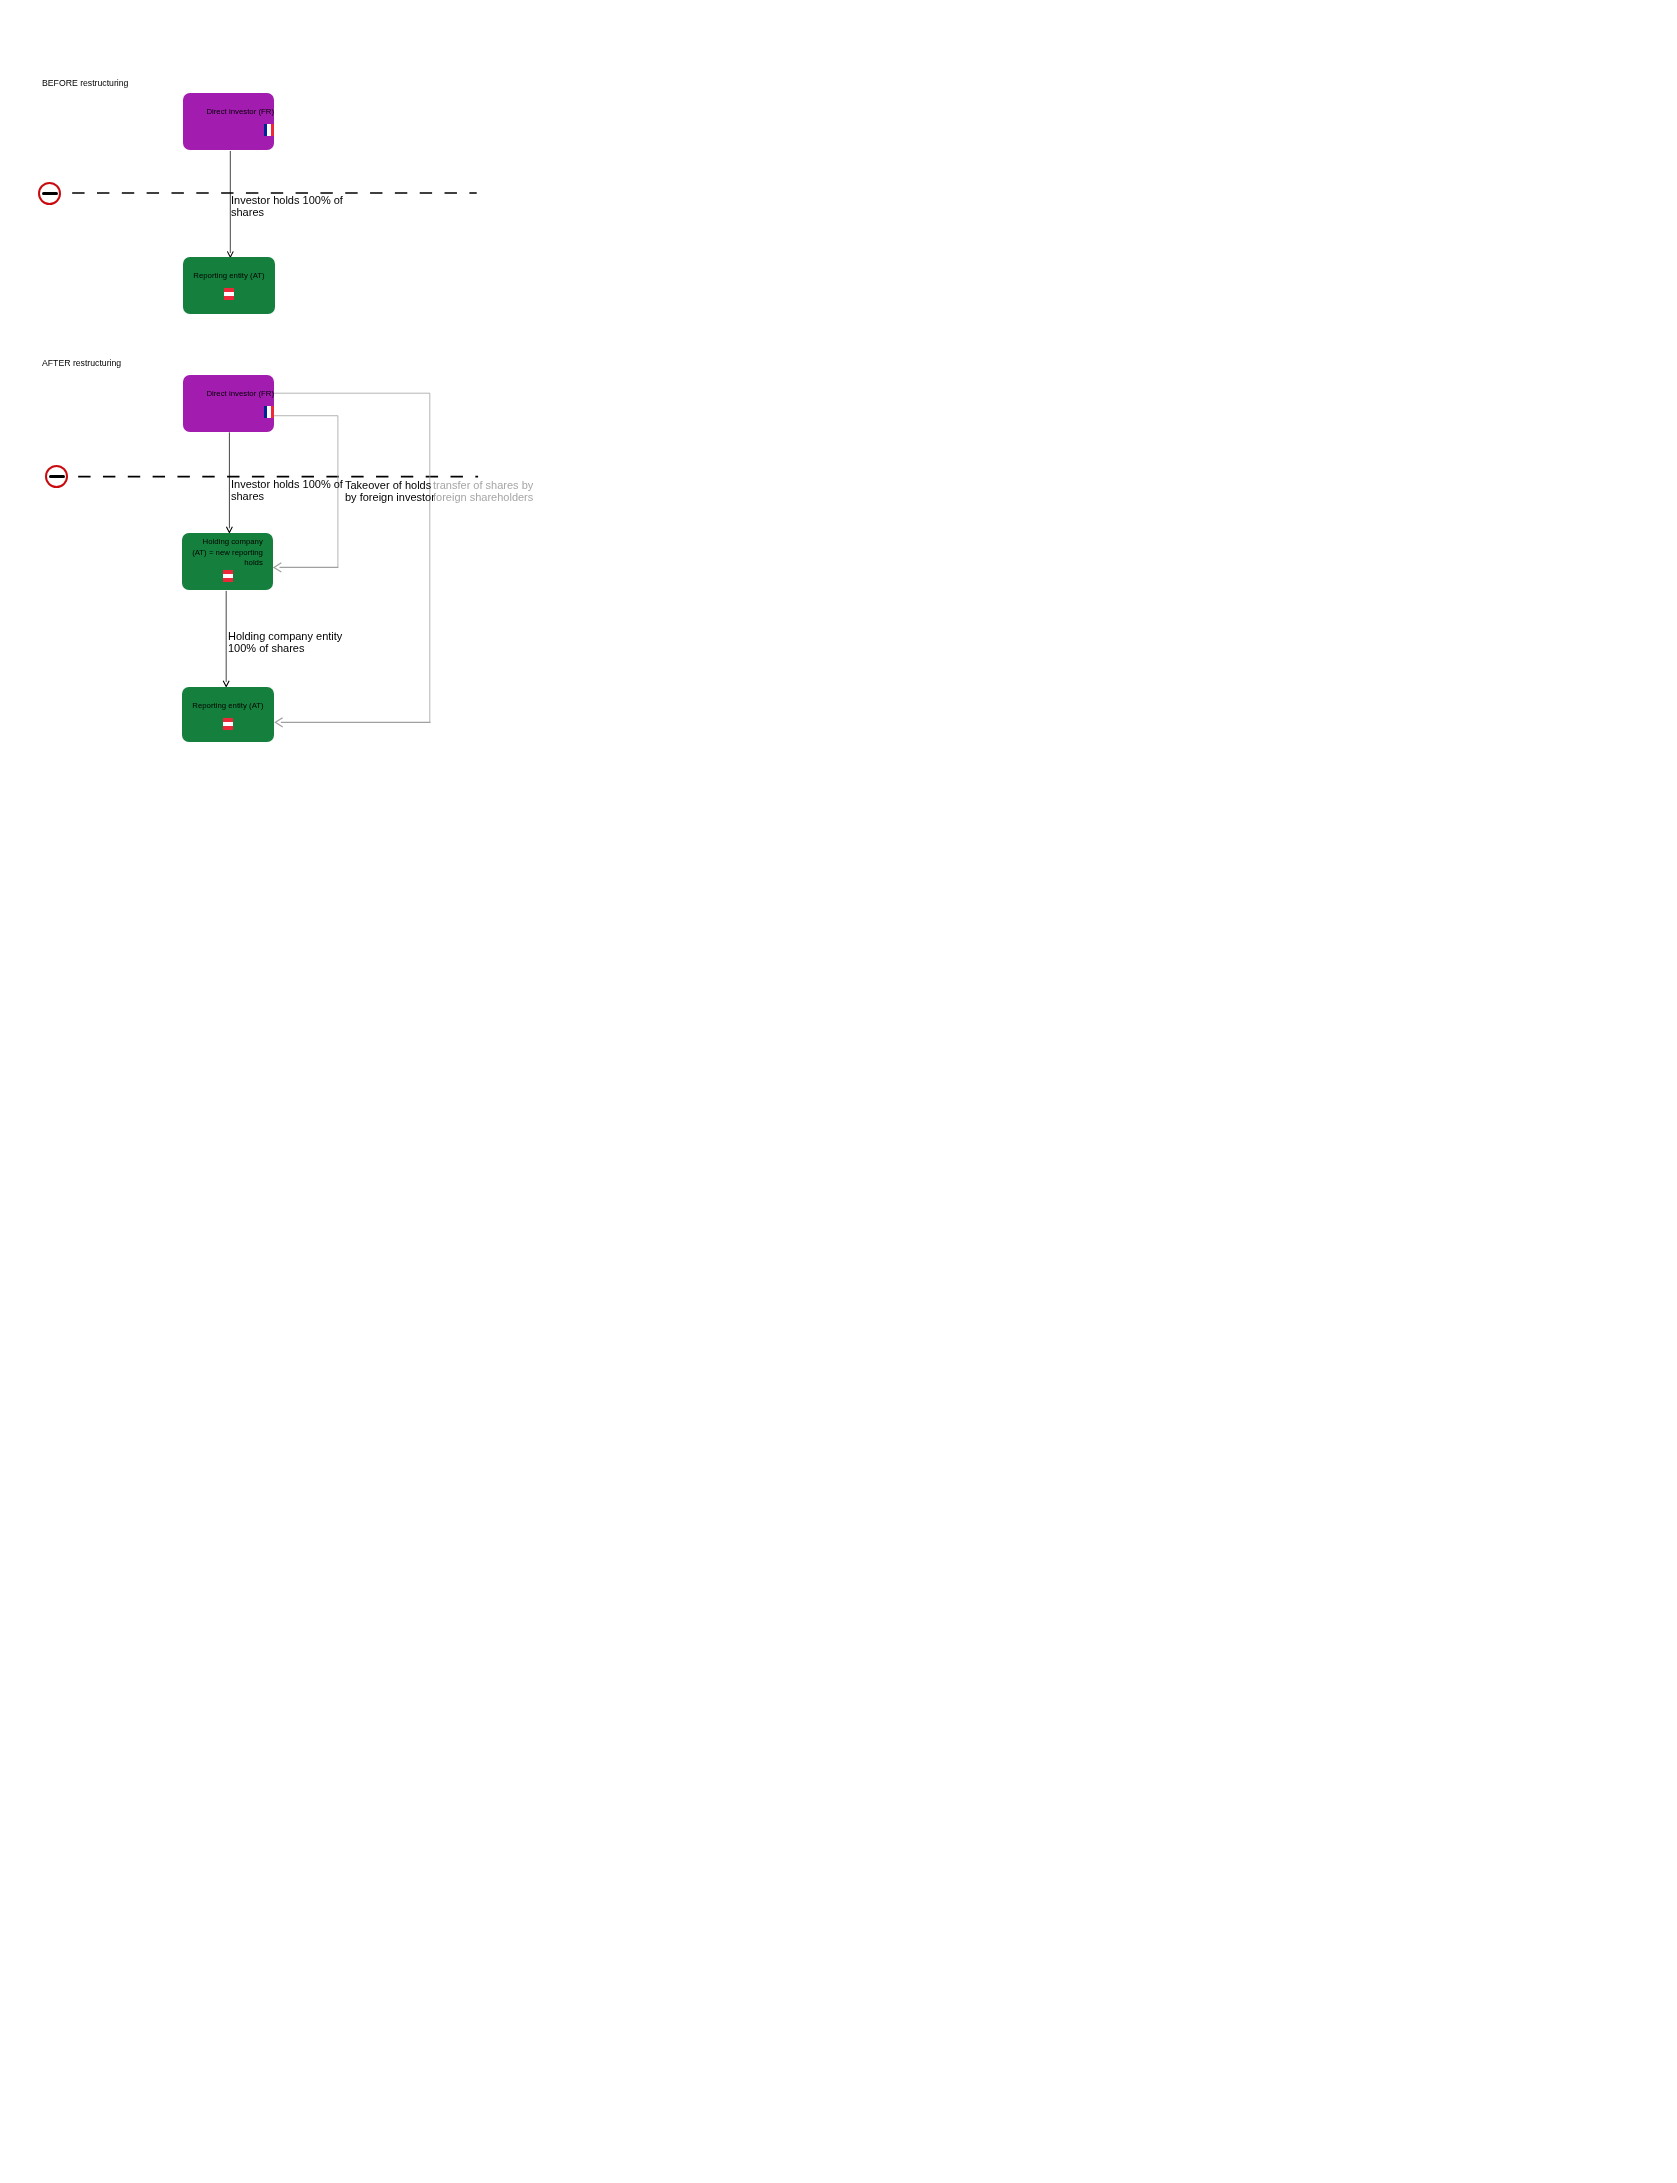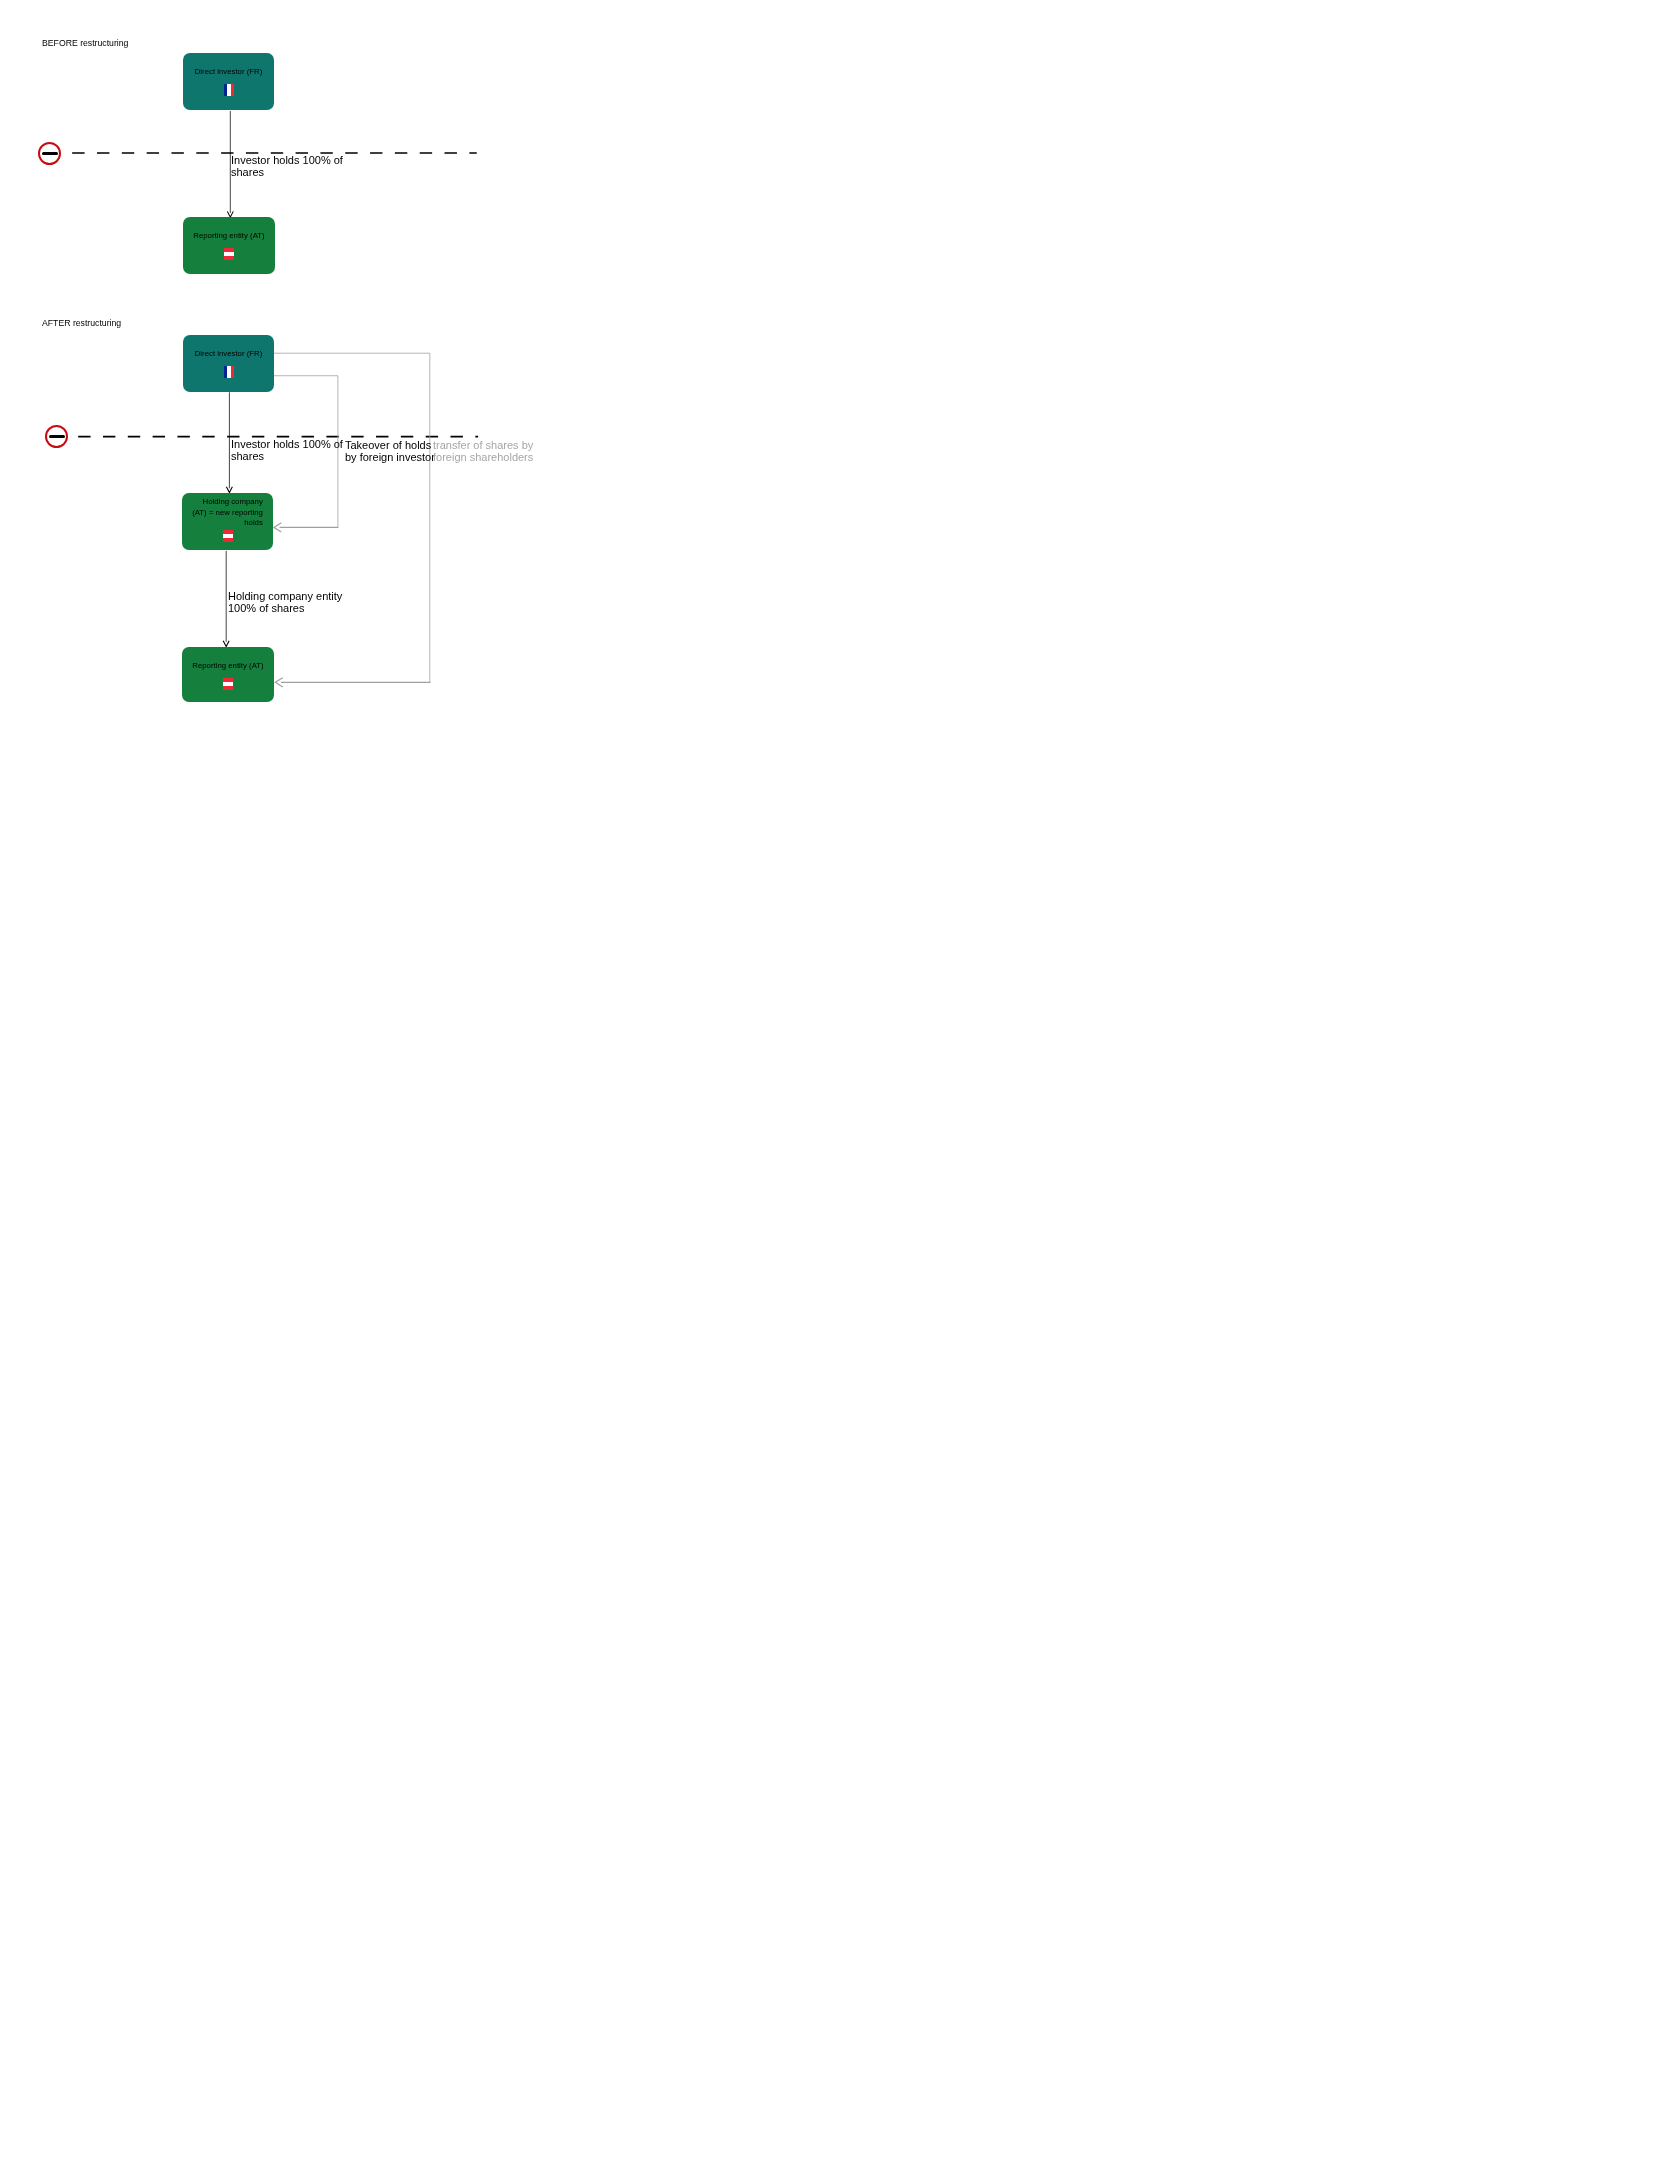--- a/index.html
+++ b/index.html
@@ -1,21 +1,21 @@
 <!DOCTYPE html>
 <html style="font-size:7.4px"><head>
 <meta charset="utf-8">
 <style>
   html,body{margin:0;padding:0;background:#ffffff;}
   body{font-family:"Liberation Sans", sans-serif;color:#000;}
-  .canvas{position:relative;width:559px;height:728px;background:#fff;overflow:hidden;}
+  .canvas{position:relative;width:559px;height:728px;background:#fff;overflow:hidden;margin-top:40px;}
   .overlay{position:absolute;left:0;top:0;width:559px;height:728px;pointer-events:none;}
   .section-title{position:absolute;font-size:8.7px;line-height:10px;color:#000;white-space:nowrap;}
   .node{position:absolute;border-radius:6.9px;display:flex;flex-direction:column;align-items:center;text-align:center;box-sizing:border-box;}
-  .node-investor{background:#0f766e;}
+  .node-investor{background:#a21caf;align-items:flex-end;}
   .node-entity{background:#15803d;}
   .node-label{font-size:7.8px;line-height:10.6px;color:#000;}
   .node-2line{padding-top:13.8px;}
   .node-2line .flag{margin-top:6.4px;}
   .node-3line{padding-top:4.1px;}
   .node-3line .flag{margin-top:1.4px;}
   .flag{width:10px;height:12px;}
   .flag-fr{background:linear-gradient(to right,#002395 0 33.4%,#ffffff 33.4% 66.7%,#ED2939 66.7% 100%);}
   .flag-at{background:linear-gradient(to bottom,#ED2939 0 33.4%,#ffffff 33.4% 66.7%,#ED2939 66.7% 100%);}
   .edge-label{position:absolute;font-size:11px;line-height:12px;color:#000;white-space:nowrap;}

